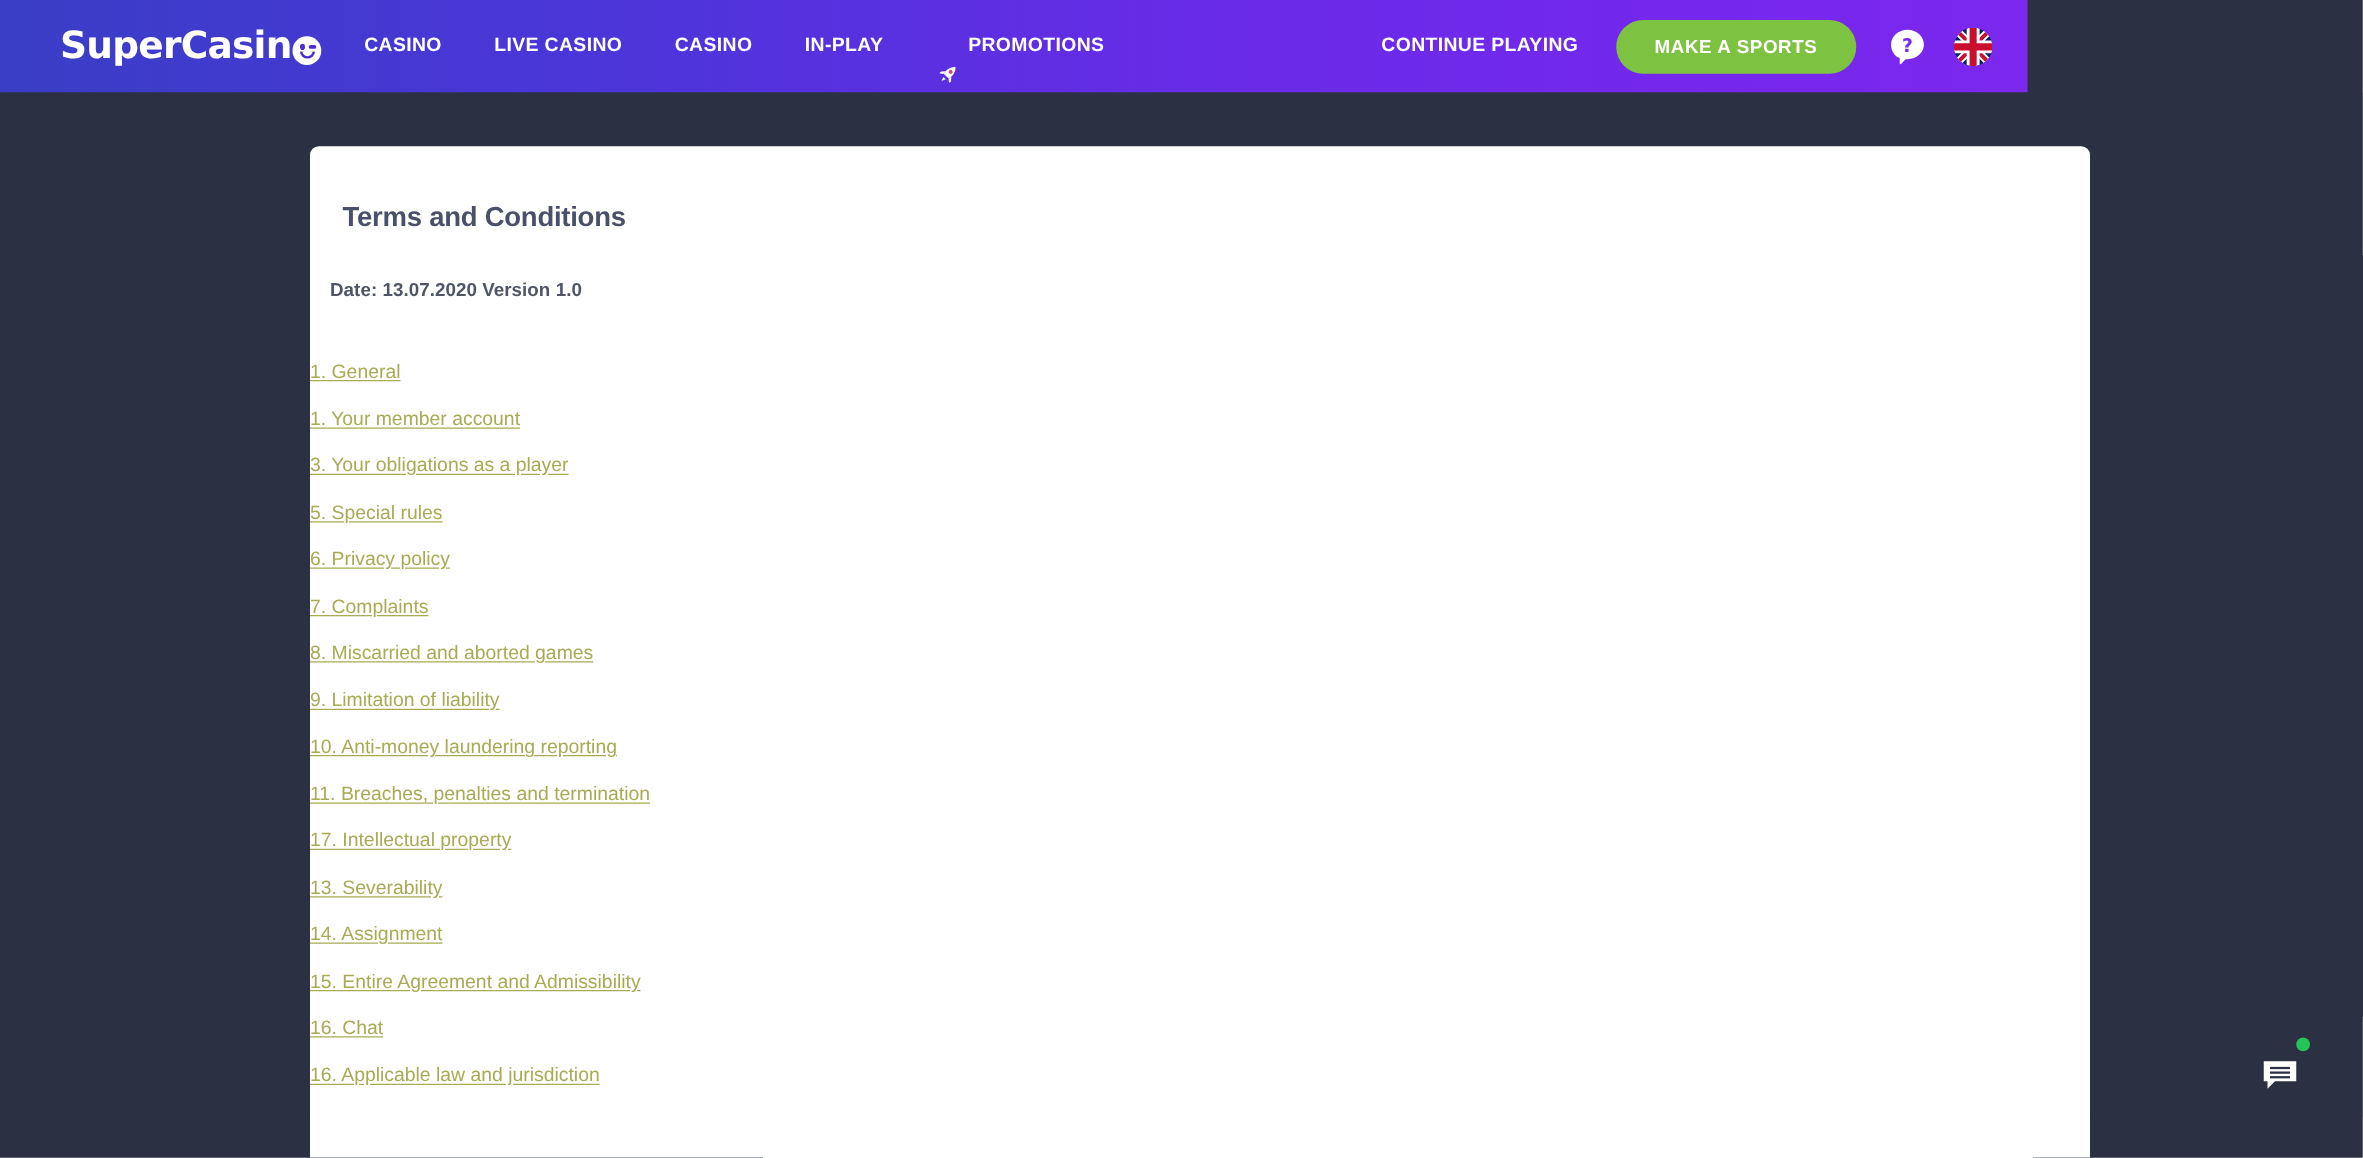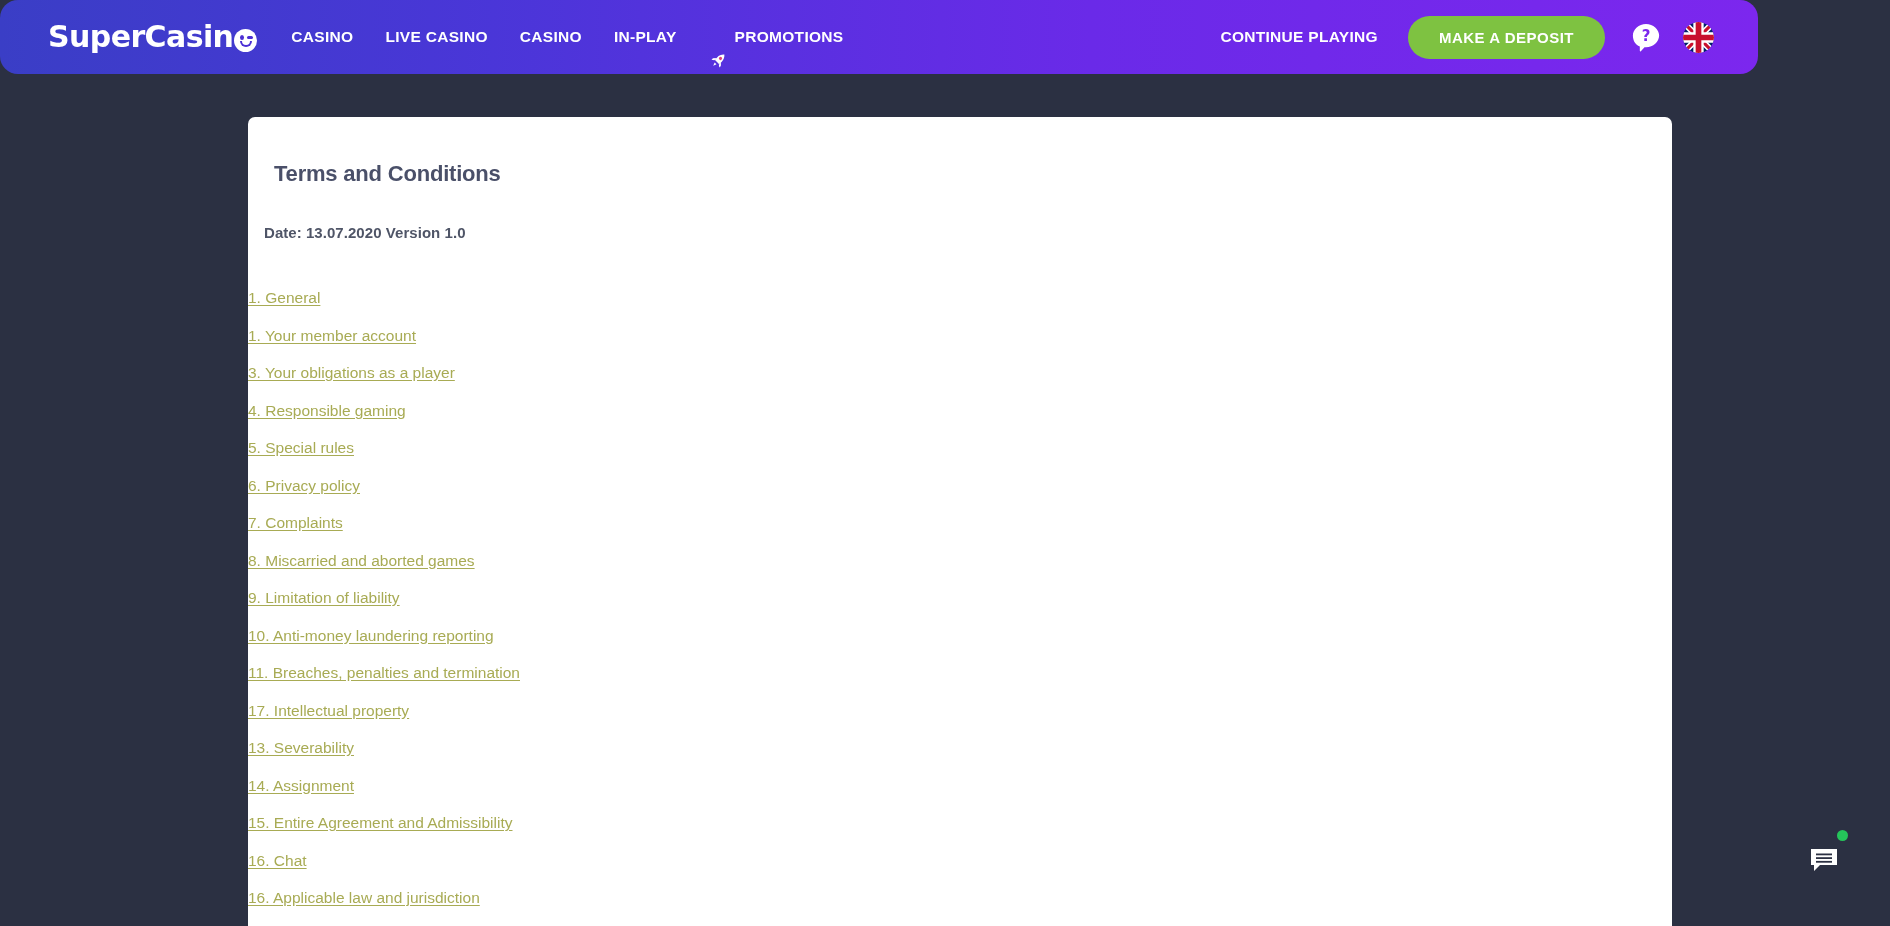--- a/index.html
+++ b/index.html
@@ -8,28 +8,27 @@
     width: 1890px;
     height: 926px;
     overflow: hidden;
     background: #2b3042;
     font-family: "Liberation Sans", sans-serif;
   }
 
   
   .header {
     position: relative;
-    width: 1758px;
+    width: 1622px;
     height: 74px;
     background: linear-gradient(90deg, #3a3ec6 0%, #4a36d8 28%, #6a2ae8 62%, #7c27ee 100%);
     display: flex;
     align-items: center;
-    padding: 0 44px 0 48px;
+    padding: 0 28px 0 48px;
     overflow: hidden;
-    border-radius: 18px;
   }
 
   .logo {
     display: flex;
     align-items: center;
     height: 74px;
     margin-right: 20px;
     cursor: pointer;
     user-select: none;
   }
@@ -71,21 +70,21 @@
     border-bottom: 2.5px solid #4b2fd4;
     border-left: 2.5px solid #4b2fd4;
     border-right: 2.5px solid #4b2fd4;
     border-radius: 0 0 12px 12px;
     left: 5.5px; top: 12px;
   }
 
   .nav {
     display: flex;
     align-items: flex-end;
-    gap: 4px;
+    gap: 14px;
     height: 74px;
   }
   .nav-item {
     color: #ffffff;
     font-size: 15.5px;
     font-weight: bold;
     letter-spacing: 0.3px;
     padding: 0 14px;
     line-height: 74px;
     cursor: pointer;
@@ -257,21 +256,21 @@
           </g>
         </svg>
       </span>
       <span>PROMOTIONS</span>
     </a>
   </nav>
 
   <div class="header-right">
     <a class="continue-playing">CONTINUE PLAYING</a>
 
-    <button class="deposit-btn">MAKE A DEPOSIT</button>
+    <button class="deposit-btn">MAKE A SPORTS</button>
 
     <span class="help-icon">
       <svg viewBox="0 0 32 32" width="30" height="30">
         <path d="M16 2c7.7 0 14 5.6 14 12.5S23.7 27 16 27h-1.6l-3.9 4.2c-.4.4-1.1.1-1.1-.5v-4.6C4.5 24.3 2 19.8 2 14.5 2 7.6 8.3 2 16 2z" fill="#ffffff"></path>
         <text x="16" y="20.5" font-family="DejaVu Sans, sans-serif" font-size="16" font-weight="bold" fill="#7c27ee" text-anchor="middle">?</text>
       </svg>
     </span>
 
     <span class="flag-icon">
       <svg viewBox="0 0 60 60" width="31" height="31">
@@ -295,21 +294,20 @@
 <div class="page">
 
   <div class="card">
     <h1 class="card-title">Terms and Conditions</h1>
     <div class="card-date">Date: 13.07.2020 Version 1.0</div>
 
     <ul class="toc">
       <li><a>1. General</a></li>
       <li><a>1. Your member account</a></li>
       <li><a>3. Your obligations as a player</a></li>
-      <li><a>4. Responsible gaming</a></li>
       <li><a>5. Special rules</a></li>
       <li><a>6. Privacy policy</a></li>
       <li><a>7. Complaints</a></li>
       <li><a>8. Miscarried and aborted games</a></li>
       <li><a>9. Limitation of liability</a></li>
       <li><a>10. Anti-money laundering reporting</a></li>
       <li><a>11. Breaches, penalties and termination</a></li>
       <li><a>17. Intellectual property</a></li>
       <li><a>13. Severability</a></li>
       <li><a>14. Assignment</a></li>

